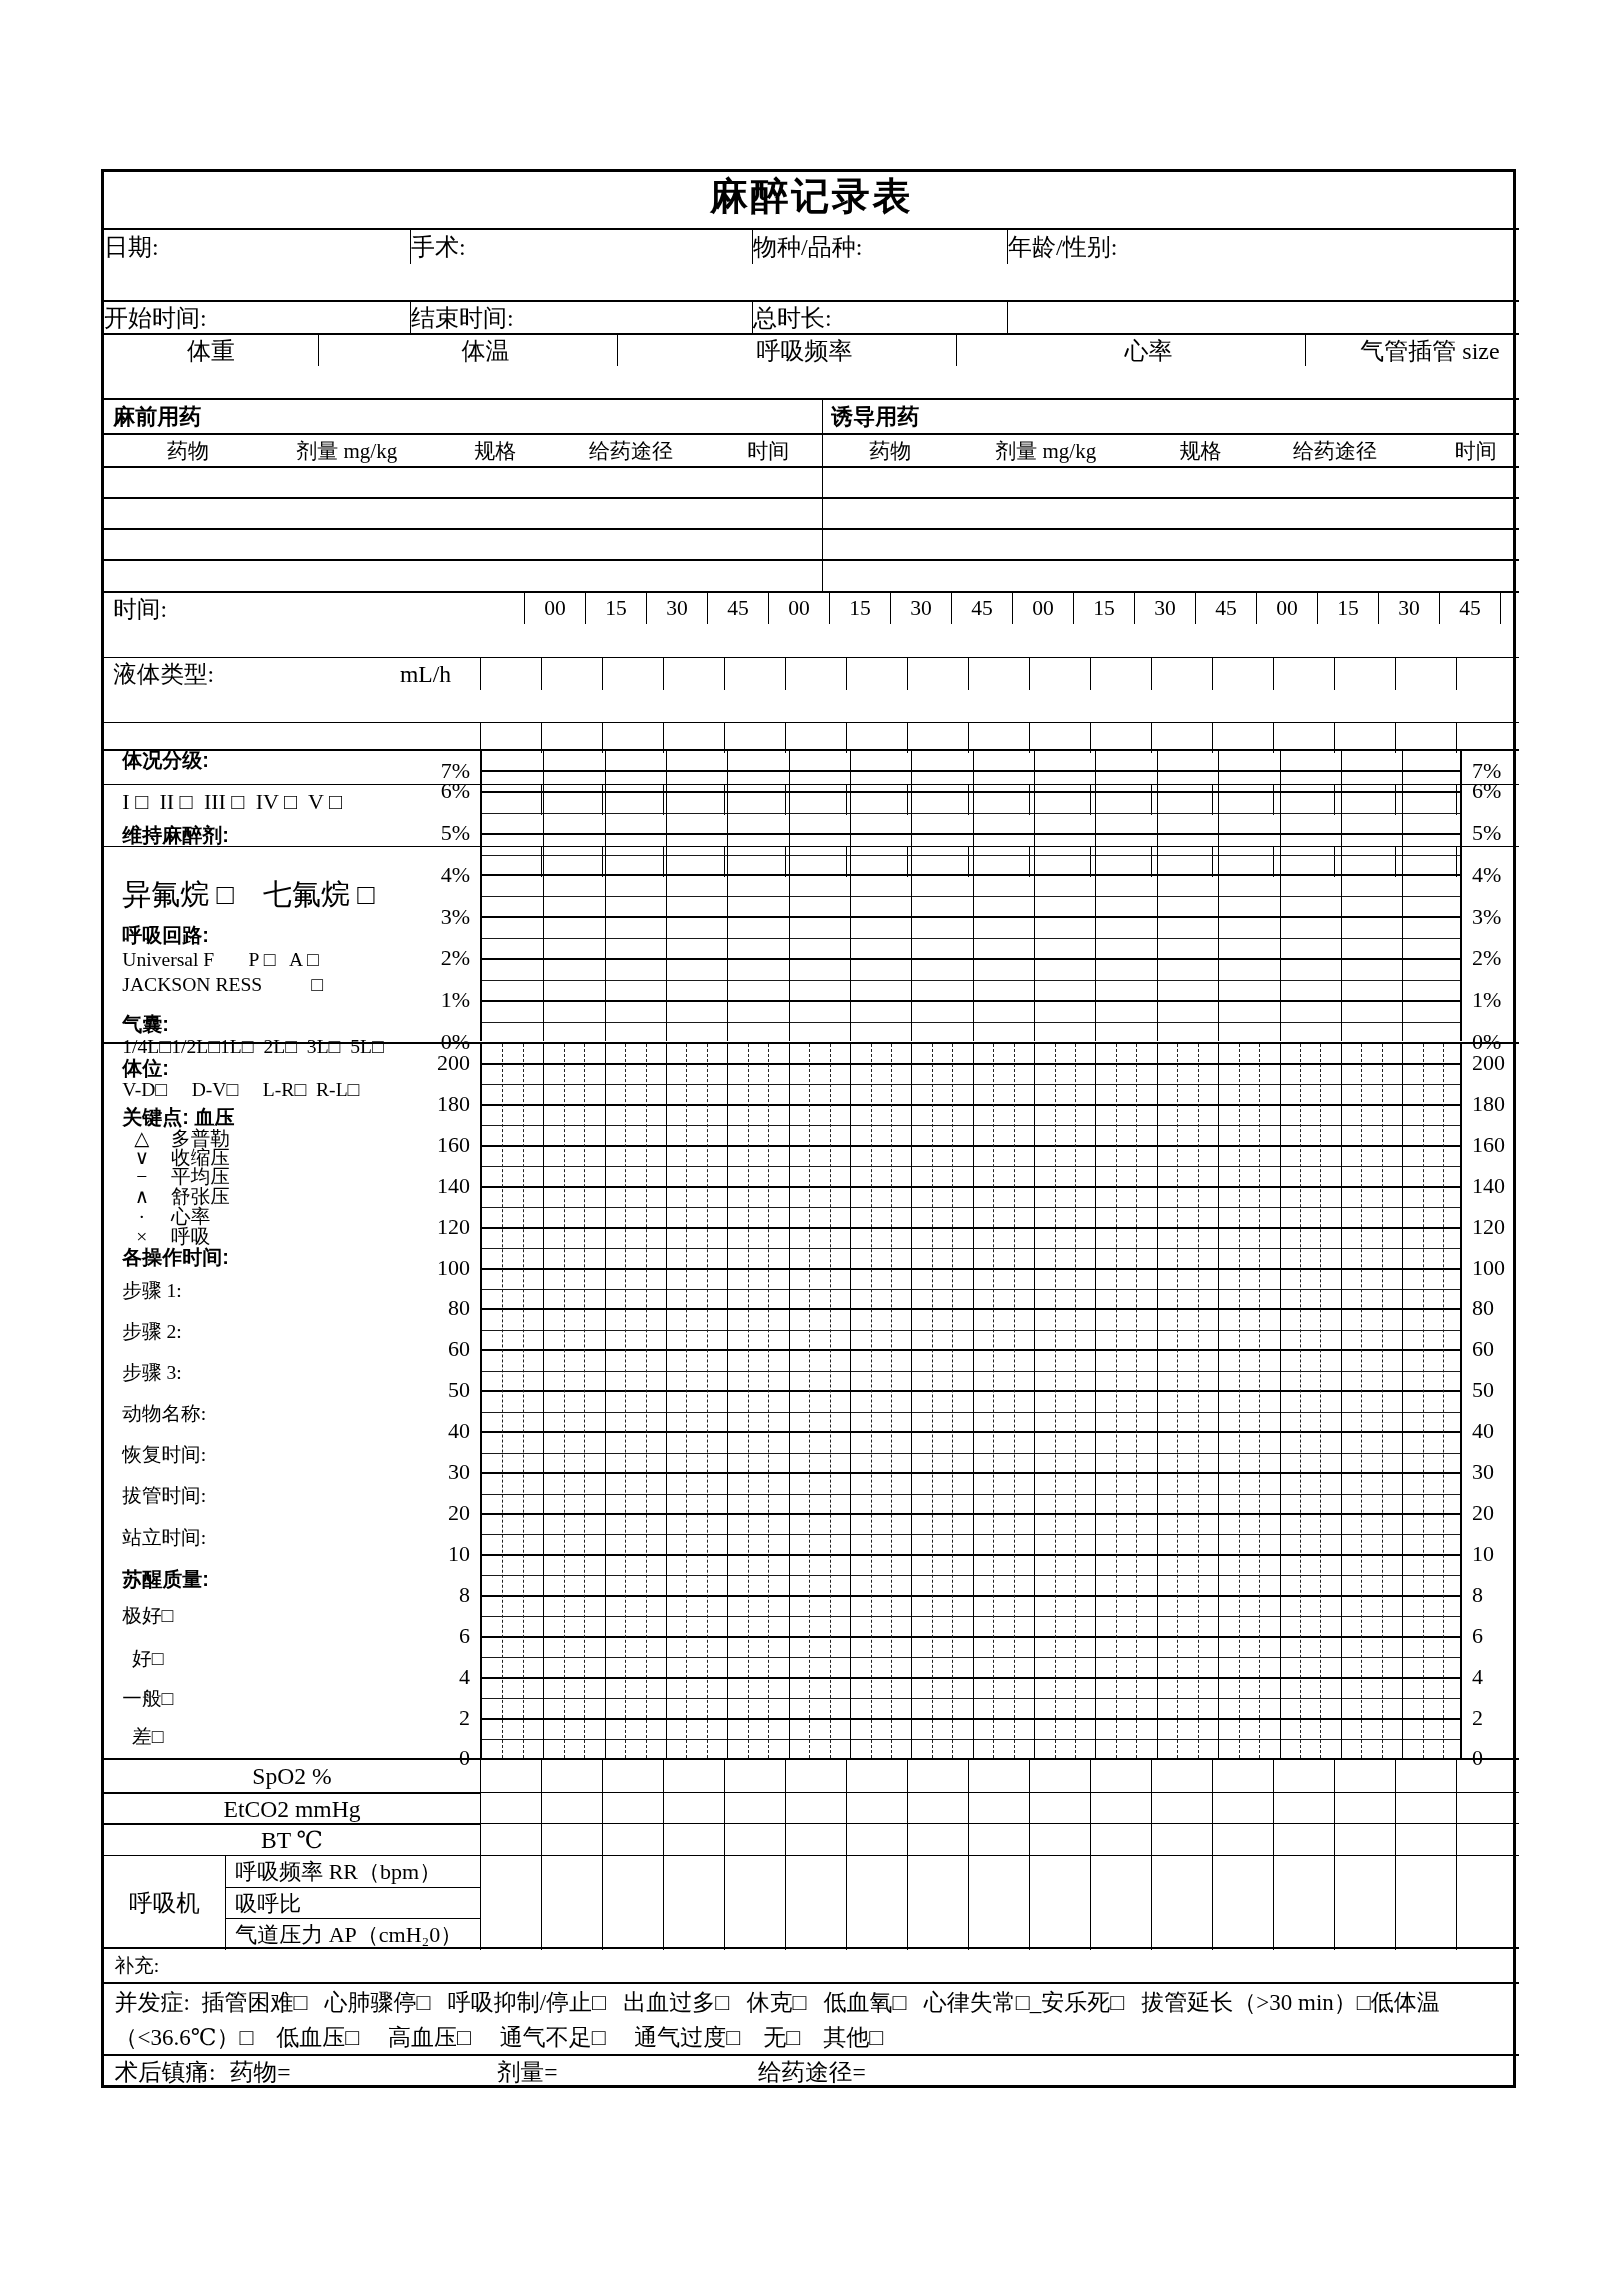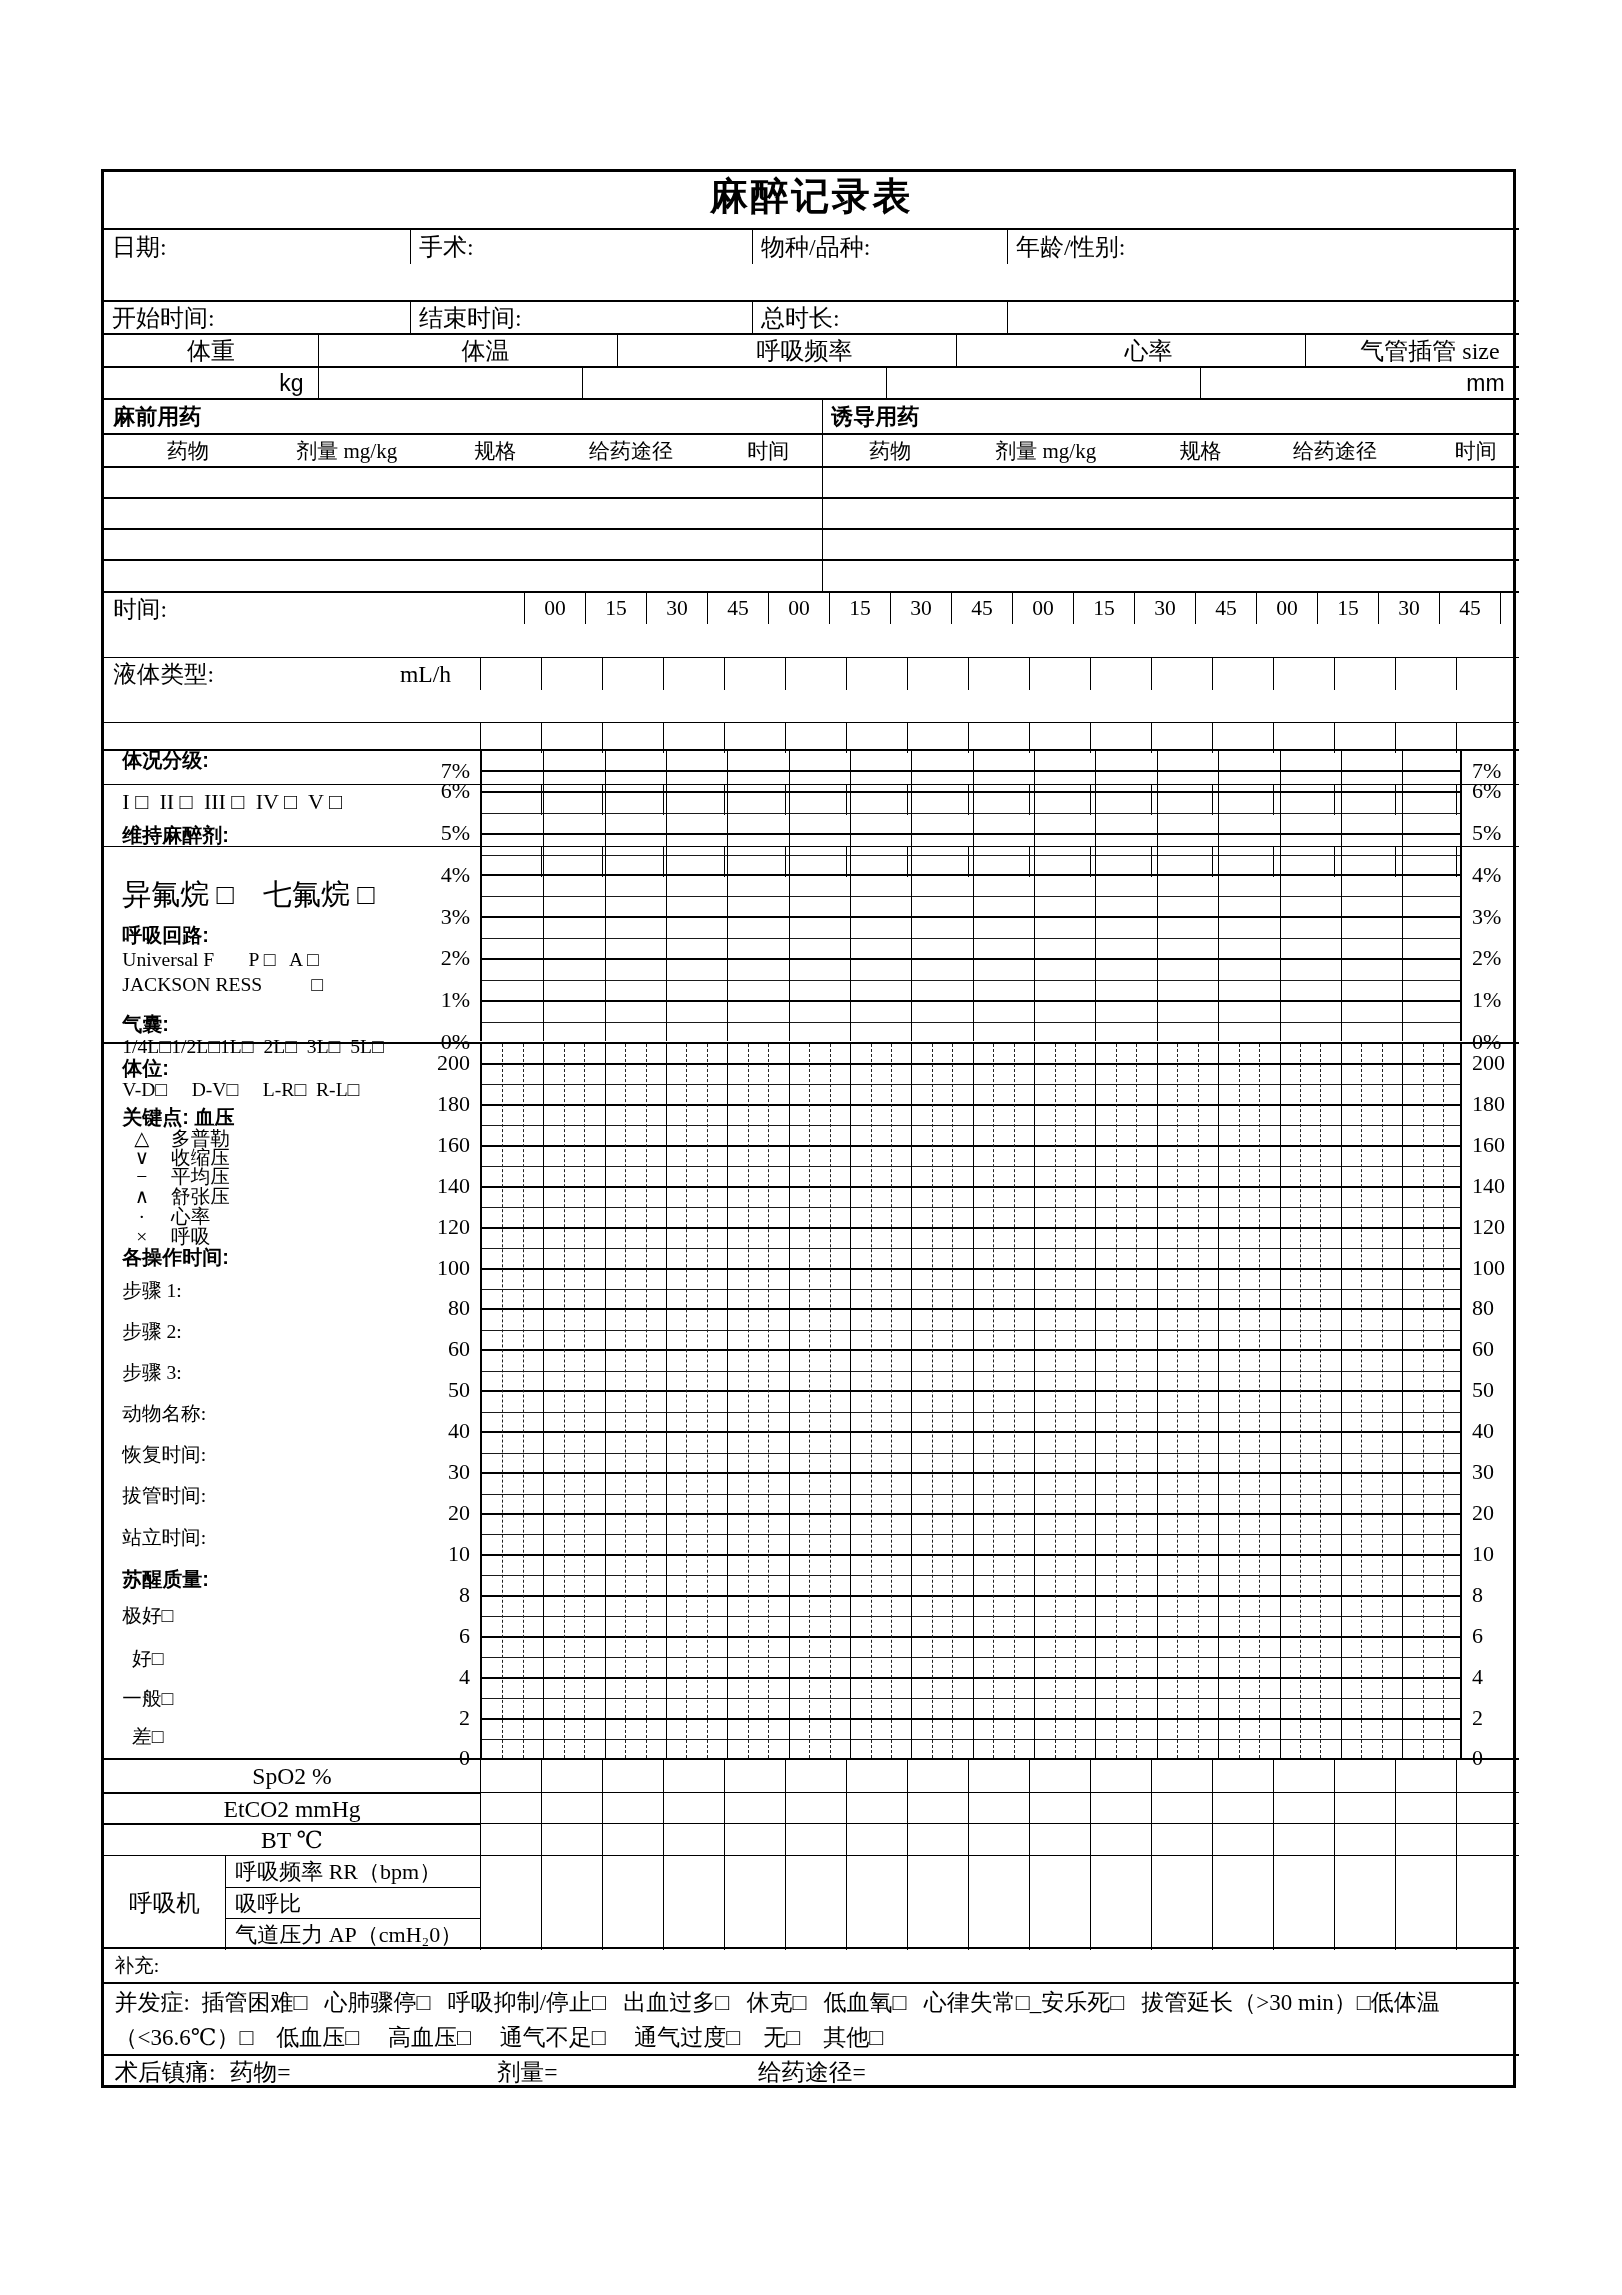--- a/index.html
+++ b/index.html
@@ -10,21 +10,21 @@
   .sec { position:absolute; left:0; width:1415px; border-top:2px solid #000; }
   .sec.first { border-top:none; }
 
   
   #title-row { top:0; height:48px; display:flex; align-items:center; justify-content:center; }
   #title-row .t { font-size:38px; font-weight:bold; letter-spacing:2.6px; }
 
   
   .irow { display:flex; }
   .irow .c { border-right:1.3px solid #000; font-size:24px; display:flex; align-items:center;
-    padding-left:8px; }
+    padding-left:0; }
   .irow .c:last-child { border-right:none; }
 
   
   .vcell { border-right:1.3px solid #000; font-size:24px; display:flex; align-items:center;
     justify-content:center; }
   .vcell:last-child { border-right:none; }
   .vu { justify-content:flex-end; padding-right:14.4px; font-family:"Liberation Sans","DejaVu Sans",sans-serif; font-size:23px; }
 
   
   #med-sec { top:226px; height:192px; }
@@ -106,27 +106,20 @@
     <div class="c" style="width:255px">总时长:</div>
     <div class="c" style="flex:1"></div>
   </div>
 
   <div class="sec irow" style="top:161px;height:33px;gap:35px;">
     <div class="vcell" style="width:215px">体重</div>
     <div class="vcell" style="width:264px">体温</div>
     <div class="vcell" style="width:304px">呼吸频率</div>
     <div class="vcell" style="width:314px">心率</div>
     <div class="vcell" style="flex:1">气管插管 size</div>
-  </div>
-  <div class="sec irow" style="top:194px;height:33px;">
-    <div class="vcell vu" style="width:215px">kg</div>
-    <div class="vcell" style="width:264px"></div>
-    <div class="vcell" style="width:304px"></div>
-    <div class="vcell" style="width:314px"></div>
-    <div class="vcell vu" style="flex:1">mm</div>
   </div>
 
   <div class="sec" id="med-sec">
     <div id="med-titles" class="medrow">
       <div class="medttl" style="width:718px">麻前用药</div>
       <div class="medttl" style="flex:1">诱导用药</div>
     </div>
     <div id="med-cols" class="medrow">
       <div class="medcol-half" id="medcol-left" style="left:0;width:718px">
           <span style="left: 11.7%;">药物</span>

